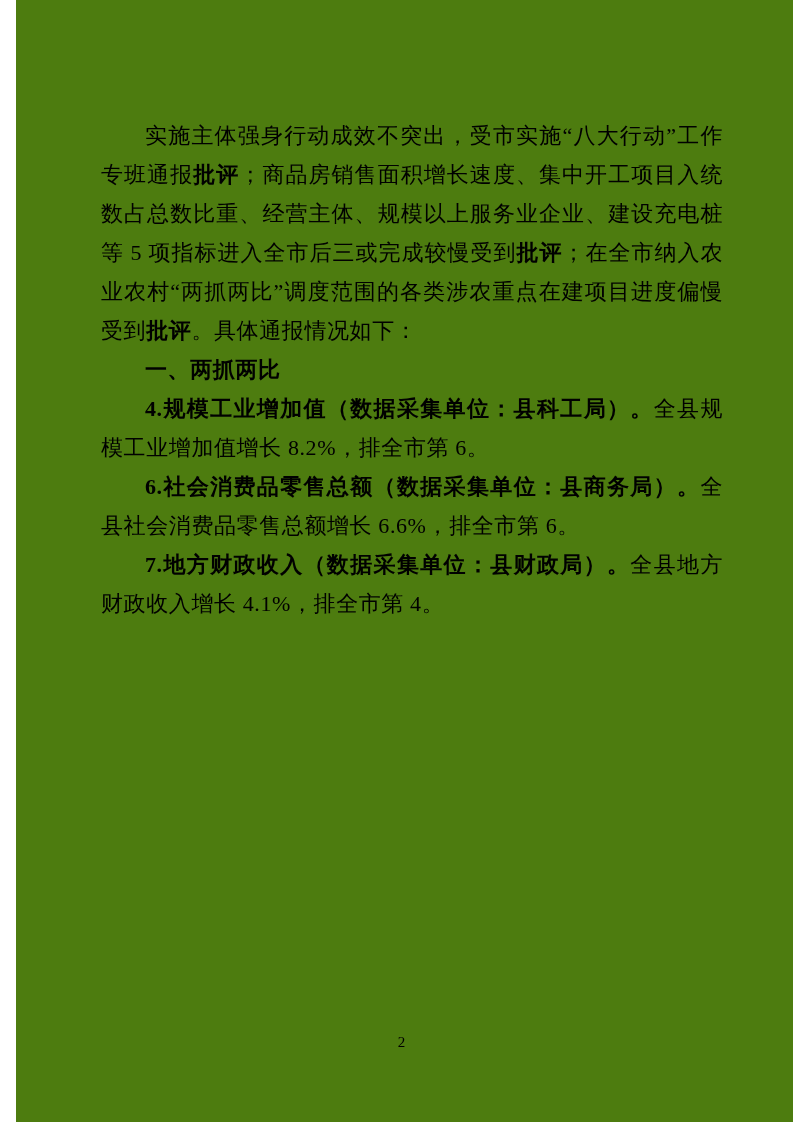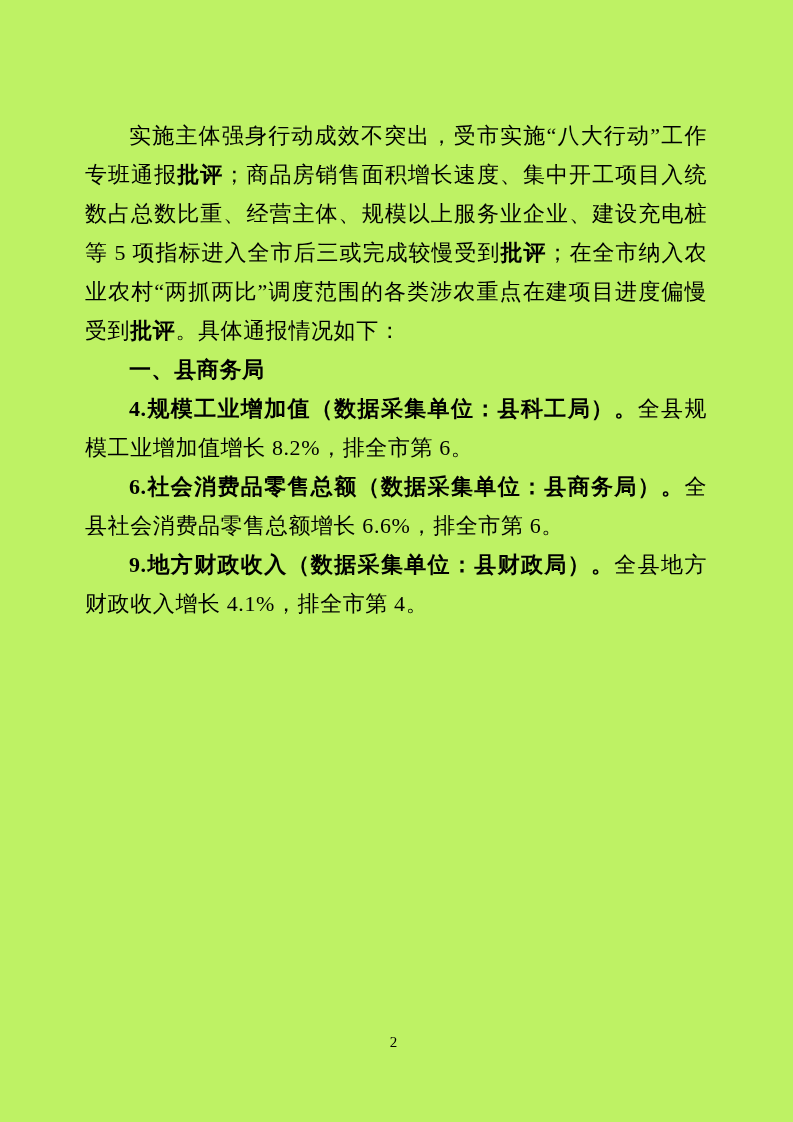--- a/index.html
+++ b/index.html
@@ -11,21 +11,22 @@
     height: 1122px;
     background: #ffffff;
     color: #000000;
     font-family: "Liberation Serif", "DejaVu Serif", serif;
     position: relative;
     overflow: hidden;
   }
   .page {
     position: absolute;
     inset: 0;
-    background: #bef264;
+    background: #4d7c0f;
+    margin-left: 16px;
   }
   .content {
     position: absolute;
     left: 85px;
     top: 116px;
     width: 622px;
   }
   p.para {
     margin: 0;
     font-size: 22px;
@@ -50,19 +51,19 @@
     font-size: 15px;
     line-height: 20px;
   }
 </style>
 </head>
 <body>
 
 <div class="page">
   <div class="content">
     <p class="para"><span>实施主体强身行动成效不突出，受市实施“八大行动”工作专班通报</span><span class="seg-bold">批评</span><span>；商品房销售面积增长速度、集中开工项目入统数占总数比重、经营主体、规模以上服务业企业、建设充电桩等 5 项指标进入全市后三或完成较慢受到</span><span class="seg-bold">批评</span><span>；在全市纳入农业农村“两抓两比”调度范围的各类涉农重点在建项目进度偏慢受到</span><span class="seg-bold">批评</span><span>。具体通报情况如下：</span></p>
-    <p class="para heading"><span class="seg-bold">一、县商务局</span></p>
+    <p class="para heading"><span class="seg-bold">一、两抓两比</span></p>
     <p class="para"><span class="seg-bold">4.规模工业增加值（数据采集单位：县科工局）。</span><span>全县规模工业增加值增长 8.2%，排全市第 6。</span></p>
     <p class="para"><span class="seg-bold">6.社会消费品零售总额（数据采集单位：县商务局）。</span><span>全县社会消费品零售总额增长 6.6%，排全市第 6。</span></p>
-    <p class="para"><span class="seg-bold">9.地方财政收入（数据采集单位：县财政局）。</span><span>全县地方财政收入增长 4.1%，排全市第 4。</span></p>
+    <p class="para"><span class="seg-bold">7.地方财政收入（数据采集单位：县财政局）。</span><span>全县地方财政收入增长 4.1%，排全市第 4。</span></p>
   </div>
   <div class="page-number">2</div>
 </div>
 
 </body></html>

